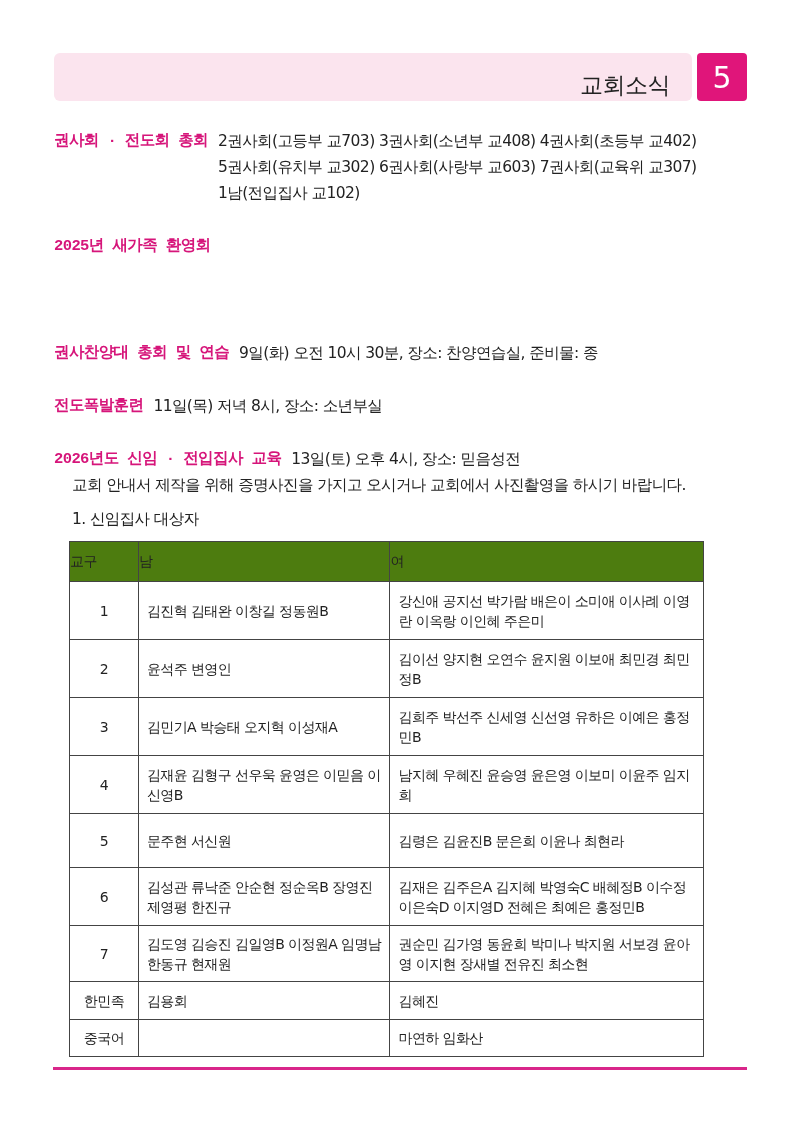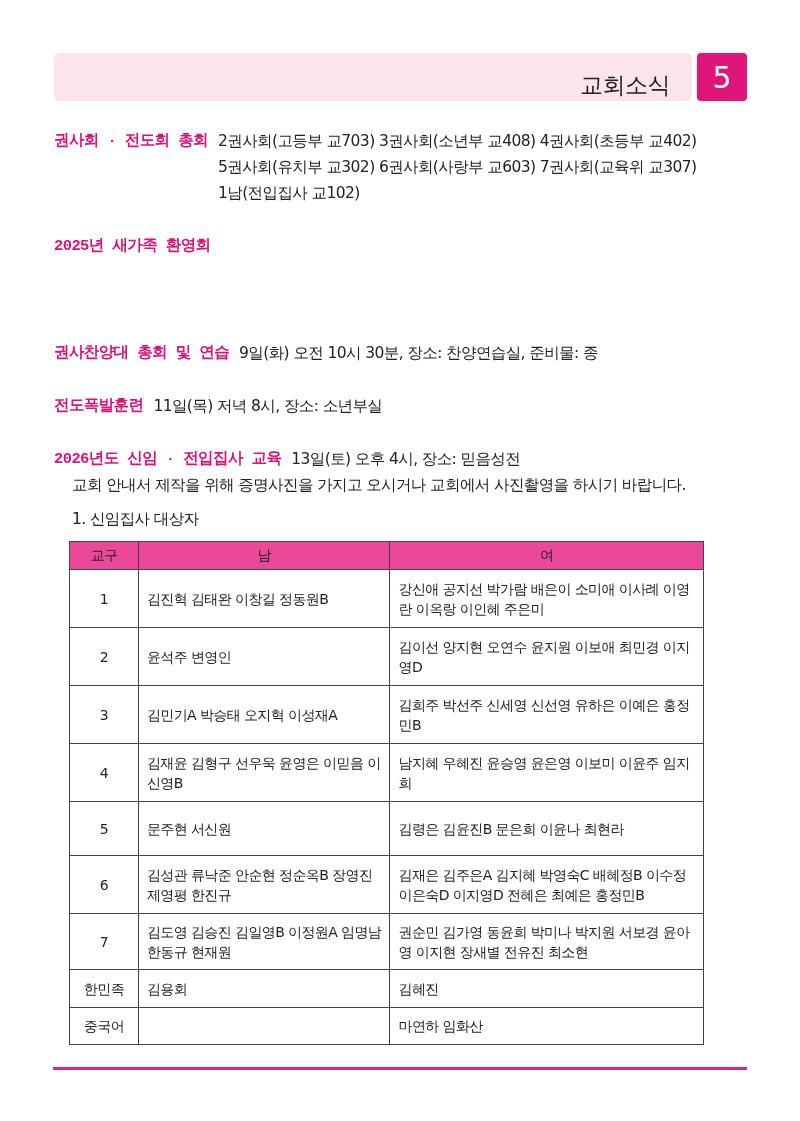--- a/index.html
+++ b/index.html
@@ -24,21 +24,21 @@
     .inline-row { display: flex; }
     .inline-row .label { white-space: nowrap; margin-right: 10px; }
     .lines div { white-space: nowrap; }
 
     table.roster {
       position: absolute; left: 69px; top: 541px; width: 635px;
       border-collapse: collapse; font-size: 14px; letter-spacing: -0.6px;
     }
     table.roster th, table.roster td { border: 1px solid #444; }
     table.roster th {
-      background: #ec4899; font-weight: normal; height: 28px; text-align: center;
+      background: #4d7c0f; font-weight: normal; height: 40px; text-align: left;
     }
     table.roster td { padding: 4px 8px; line-height: 20px; vertical-align: middle; }
     table.roster td.num { text-align: center; padding: 0; }
     col.c1 { width: 69px; } col.c2 { width: 252px; } col.c3 { width: 314px; }
 
     .footer-line { position: absolute; left: 53px; top: 1067px; width: 694px; height: 3px; background: #d9268a; }
   </style>
 </head>
 <body>
 
@@ -94,21 +94,21 @@
   </thead>
   <tbody>
     <tr style="height:58px;">
       <td class="num">1</td>
       <td>김진혁 김태완 이창길 정동원B</td>
       <td>강신애 공지선 박가람 배은이 소미애 이사례 이영란 이옥랑 이인혜 주은미</td>
     </tr>
     <tr style="height:58px;">
       <td class="num">2</td>
       <td>윤석주 변영인</td>
-      <td>김이선 양지현 오연수 윤지원 이보애 최민경 이지영D</td>
+      <td>김이선 양지현 오연수 윤지원 이보애 최민경 최민정B</td>
     </tr>
     <tr style="height:58px;">
       <td class="num">3</td>
       <td>김민기A 박승태 오지혁 이성재A</td>
       <td>김희주 박선주 신세영 신선영 유하은 이예은 홍정민B</td>
     </tr>
     <tr style="height:58px;">
       <td class="num">4</td>
       <td>김재윤 김형구 선우욱 윤영은 이믿음 이신영B</td>
       <td>남지혜 우혜진 윤승영 윤은영 이보미 이윤주 임지희</td>

